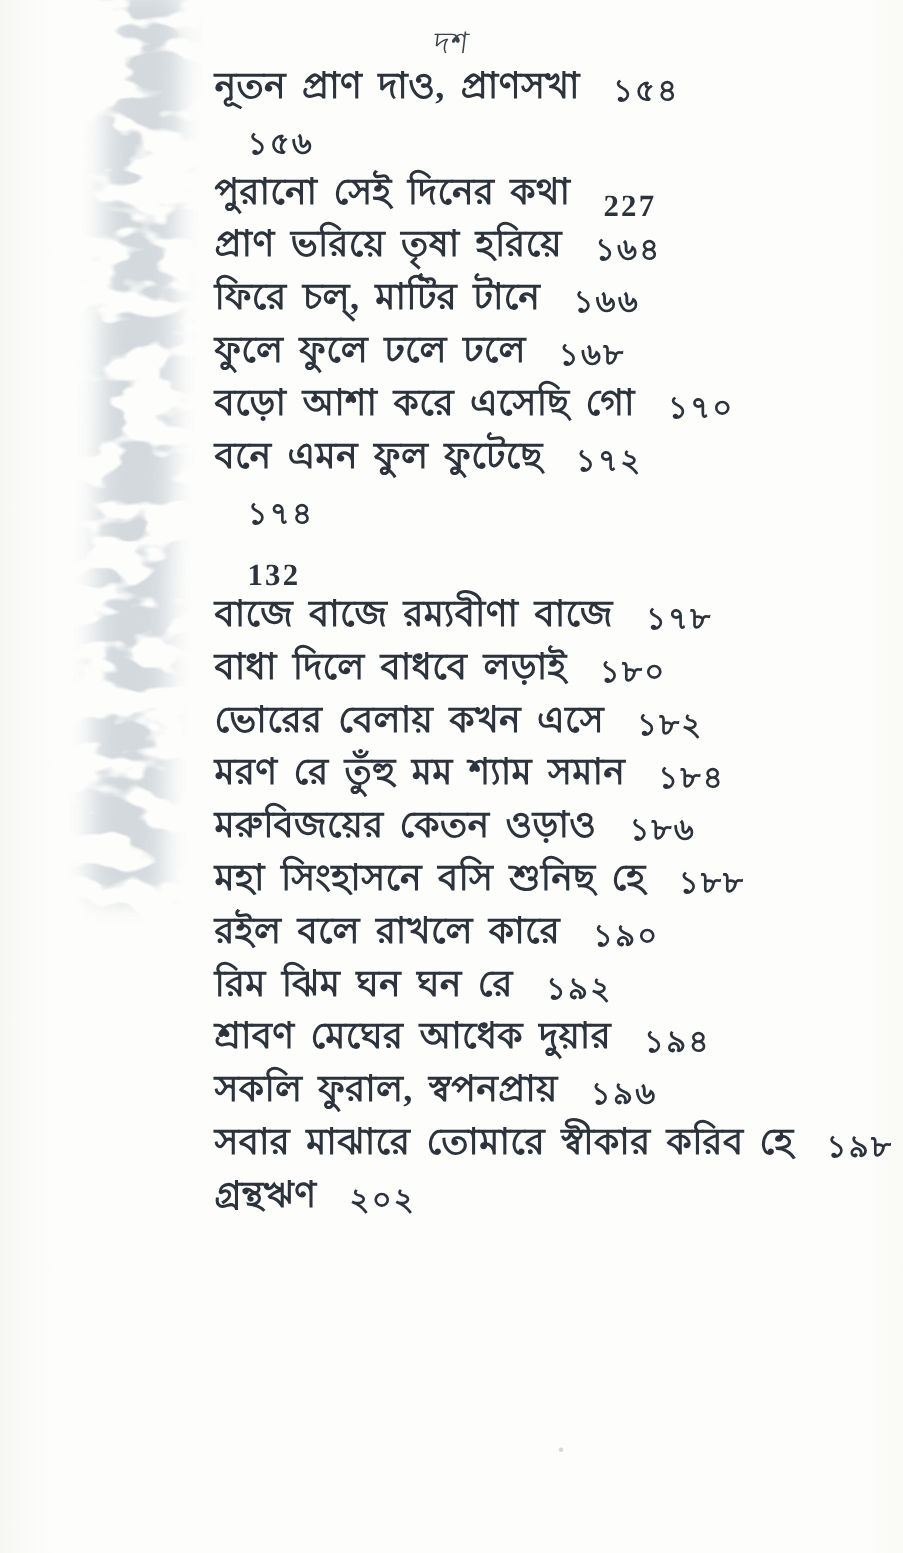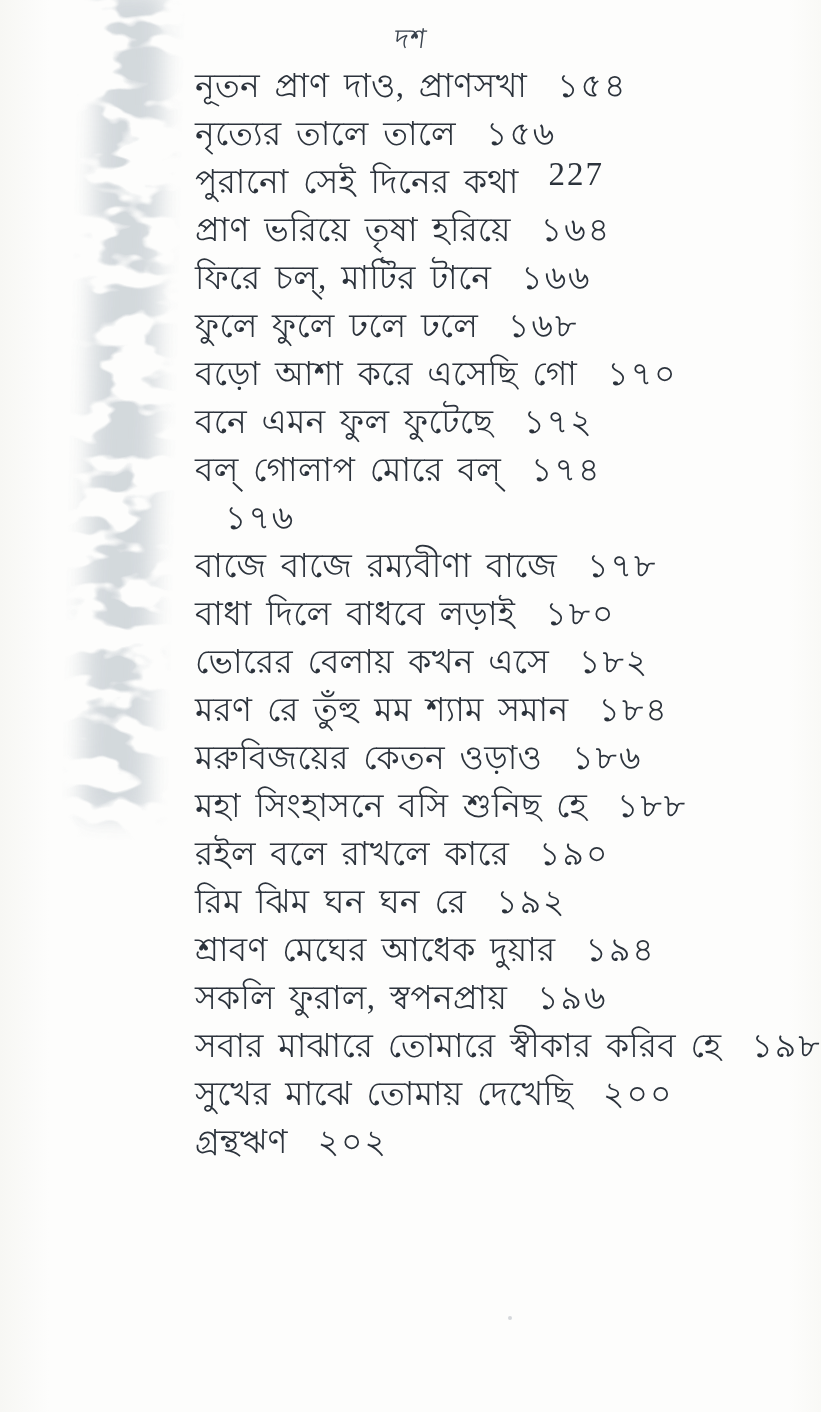--- a/index.html
+++ b/index.html
@@ -35,30 +35,31 @@
     transform:skewX(-7deg);
   }
   .toc{
     position:absolute;
     left:195px;top:60px;
     width:600px;
   }
   .toc-row{
     height:48px;
     display:flex;
-    align-items:flex-start;
+    align-items:flex-end;
     white-space:nowrap;
+    font-weight:bold;
   }
   .toc-title{
     font-size:33px;
     word-spacing:6px;
     letter-spacing:.3px;
   }
   .toc-page{
-    font-size:33px;
+    font-size:28px;
     margin-left:30px;
     letter-spacing:2px;
   }
   .scan-speck{
     position:absolute;
     left:508px;top:1316px;
     width:4px;height:4px;
     border-radius:50%;
     background:#c3c8cd;
     opacity:.7;
@@ -86,21 +87,20 @@
   </svg>
 
   <div class="folio-header">দশ</div>
 
   <div class="toc">
     <div class="toc-row">
         <span class="toc-title">নূতন প্রাণ দাও, প্রাণসখা</span>
         <span class="toc-page">১৫৪</span>
       </div>
     <div class="toc-row">
-        <span class="toc-title">নৃত্যের তালে তালে</span>
         <span class="toc-page">১৫৬</span>
       </div>
     <div class="toc-row">
         <span class="toc-title">পুরানো সেই দিনের কথা</span>
         <span class="toc-page">227</span>
       </div>
     <div class="toc-row">
         <span class="toc-title">প্রাণ ভরিয়ে তৃষা হরিয়ে</span>
         <span class="toc-page">১৬৪</span>
       </div>
@@ -114,25 +114,24 @@
       </div>
     <div class="toc-row">
         <span class="toc-title">বড়ো আশা করে এসেছি গো</span>
         <span class="toc-page">১৭০</span>
       </div>
     <div class="toc-row">
         <span class="toc-title">বনে এমন ফুল ফুটেছে</span>
         <span class="toc-page">১৭২</span>
       </div>
     <div class="toc-row">
-        <span class="toc-title">বল্ গোলাপ মোরে বল্</span>
         <span class="toc-page">১৭৪</span>
       </div>
     <div class="toc-row">
-        <span class="toc-page">১৭৬</span>
+        <span class="toc-page">132</span>
       </div>
     <div class="toc-row">
         <span class="toc-title">বাজে বাজে রম্যবীণা বাজে</span>
         <span class="toc-page">১৭৮</span>
       </div>
     <div class="toc-row">
         <span class="toc-title">বাধা দিলে বাধবে লড়াই</span>
         <span class="toc-page">১৮০</span>
       </div>
     <div class="toc-row">
@@ -165,23 +164,19 @@
       </div>
     <div class="toc-row">
         <span class="toc-title">সকলি ফুরাল, স্বপনপ্রায়</span>
         <span class="toc-page">১৯৬</span>
       </div>
     <div class="toc-row">
         <span class="toc-title">সবার মাঝারে তোমারে স্বীকার করিব হে</span>
         <span class="toc-page">১৯৮</span>
       </div>
     <div class="toc-row">
-        <span class="toc-title">সুখের মাঝে তোমায় দেখেছি</span>
-        <span class="toc-page">২০০</span>
-      </div>
-    <div class="toc-row">
         <span class="toc-title">গ্রন্থঋণ</span>
         <span class="toc-page">২০২</span>
       </div>
   </div>
 
   <div class="scan-speck"></div>
 </div>
 
 </body></html>

